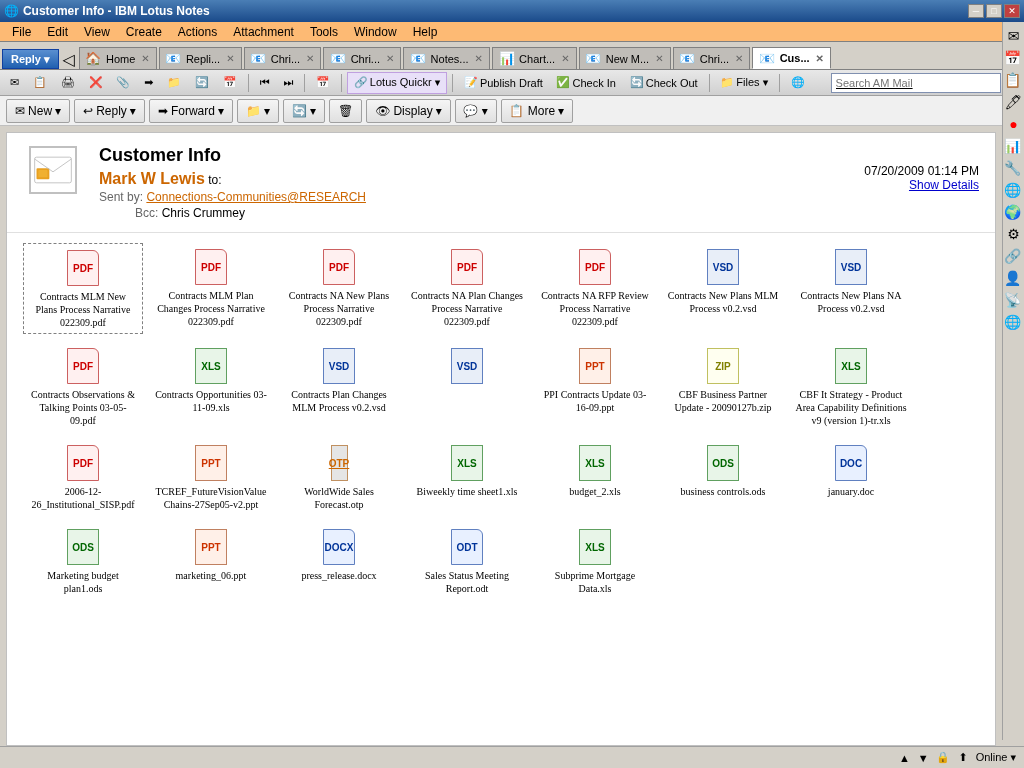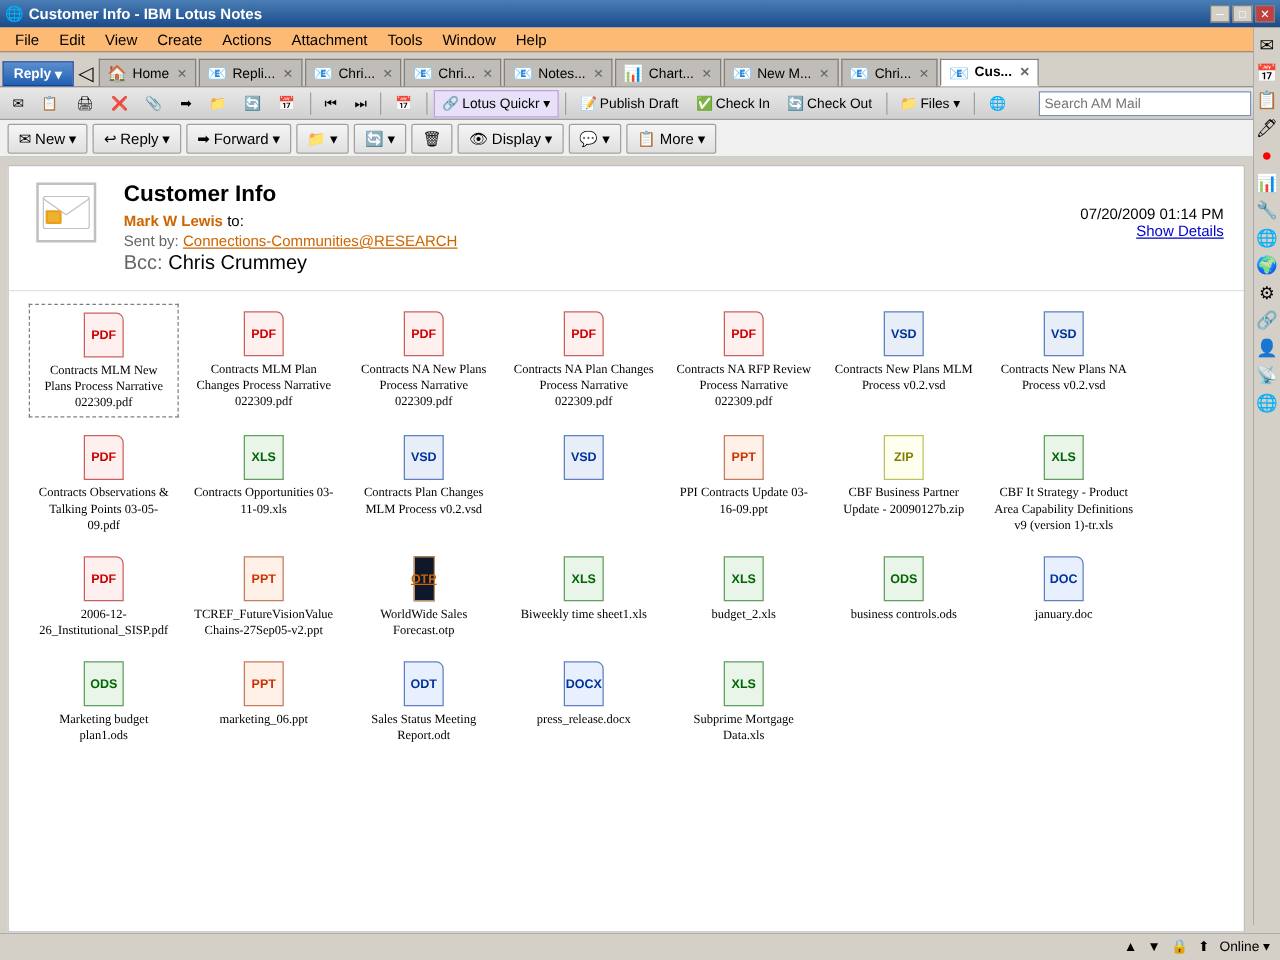--- a/index.html
+++ b/index.html
@@ -104,21 +104,21 @@
     }
     .toolbar-btn {
       display: flex; align-items: center; gap: 2px;
       padding: 2px 5px; border: 1px solid transparent;
       font-size: 11px; cursor: pointer; height: 22px;
       background: transparent;
     }
     .toolbar-sep { width: 1px; height: 18px; background: #a0a0a0; margin: 0 3px; }
     .search-input {
       width: 180px; height: 18px; border: 1px solid #6080b0;
-      padding: 0 4px; font-size: 11px; background: white;
+      padding: 0 4px; font-size: 11px; background: white; text-decoration: underline;
     }
 
     
     .action-toolbar {
       background: #f0f0f0;
       height: 30px;
       display: flex;
       align-items: center;
       padding: 0 6px;
       border-bottom: 1px solid #c0c0c0;
@@ -156,26 +156,26 @@
     .email-icon-img {
       width: 48px; height: 48px;
       background: white;
       border: 2px solid #c0c0c0;
       display: flex; align-items: center; justify-content: center;
       position: relative;
     }
 
     .email-info { flex: 1; }
     .email-subject { font-size: 18px; font-weight: bold; color: #000; margin-bottom: 4px; }
-    .email-from { color: #cc6600; font-weight: bold; font-size: 12px; }
+    .email-from { color: #cc6600; font-weight: bold; font-size: 16px; }
     .email-from-label { color: #000; font-size: 12px; text-align: center; }
     .email-sentby { font-size: 12px; margin-top: 2px; }
     .email-sentby-label { color: #666; }
     .email-sentby-addr { color: #cc6600; text-decoration: underline; }
-    .email-bcc { font-size: 16px; margin-top: 2px; color: #666; }
+    .email-bcc { font-size: 12px; margin-top: 2px; color: #666; margin-left: 36px; }
     .email-bcc-name { color: #000; }
     .email-meta { text-align: right; min-width: 200px; margin-top: 19px; }
     .email-date { font-size: 12px; color: #000; }
     .show-details { color: #0000cc; font-size: 12px; text-decoration: underline; cursor: pointer; }
 
     
     .attachments-area {
       padding: 10px 16px;
       display: flex;
       flex-wrap: wrap;
@@ -559,21 +559,21 @@
         <div class="file-label">2006-12-26_Institutional_SISP.pdf</div>
       </div>
       <div class="attachment-item">
         <div class="file-icon">
           <div style="background: rgb(255, 240, 232); border: 1px solid rgb(192, 128, 96); color: rgb(204, 51, 0); font-size: 10px; font-weight: bold; width: 32px; height: 36px; display: flex; align-items: center; justify-content: center; position: relative; flex-direction: column;">PPT</div>
         </div>
         <div class="file-label">TCREF_FutureVisionValueChains-27Sep05-v2.ppt</div>
       </div>
       <div class="attachment-item">
         <div class="file-icon">
-          <div style="background: #0f172a; border: 1px solid rgb(192, 144, 96); color: rgb(204, 102, 0); font-size: 10px; font-weight: bold; width: 17px; height: 36px; display: flex; align-items: center; justify-content: center; position: relative; flex-direction: column; text-decoration: underline;">OTP</div>
+          <div style="background: #e5e5e5; border: 1px solid rgb(192, 144, 96); color: rgb(204, 102, 0); font-size: 10px; font-weight: bold; width: 17px; height: 36px; display: flex; align-items: center; justify-content: center; position: relative; flex-direction: column; text-decoration: underline;">OTP</div>
         </div>
         <div class="file-label">WorldWide Sales Forecast.otp</div>
       </div>
       <div class="attachment-item">
         <div class="file-icon">
           <div style="background: rgb(232, 245, 232); border: 1px solid rgb(96, 160, 96); color: rgb(0, 102, 0); font-size: 10px; font-weight: bold; width: 32px; height: 36px; display: flex; align-items: center; justify-content: center; position: relative; flex-direction: column;">XLS</div>
         </div>
         <div class="file-label">Biweekly time sheet1.xls</div>
       </div>
       <div class="attachment-item">
@@ -601,29 +601,29 @@
         <div class="file-label">Marketing budget plan1.ods</div>
       </div>
       <div class="attachment-item">
         <div class="file-icon">
           <div style="background: rgb(255, 240, 232); border: 1px solid rgb(192, 128, 96); color: rgb(204, 51, 0); font-size: 10px; font-weight: bold; width: 32px; height: 36px; display: flex; align-items: center; justify-content: center; position: relative; flex-direction: column;">PPT</div>
         </div>
         <div class="file-label">marketing_06.ppt</div>
       </div>
       <div class="attachment-item">
         <div class="file-icon">
+          <div style="background: rgb(232, 240, 255); border: 1px solid rgb(96, 128, 192); color: rgb(0, 51, 153); font-size: 10px; font-weight: bold; width: 32px; height: 36px; display: flex; align-items: center; justify-content: center; position: relative; flex-direction: column; border-radius: 0px 6px 0px 0px;">DOCX</div>
+        </div>
+        <div class="file-label">press_release.docx</div>
+      </div>
+      <div class="attachment-item">
+        <div class="file-icon">
           <div style="background: rgb(232, 240, 255); border: 1px solid rgb(96, 128, 192); color: rgb(0, 51, 153); font-size: 10px; font-weight: bold; width: 32px; height: 36px; display: flex; align-items: center; justify-content: center; position: relative; flex-direction: column; border-radius: 0px 6px 0px 0px;">ODT</div>
         </div>
         <div class="file-label">Sales Status Meeting Report.odt</div>
-      </div>
-      <div class="attachment-item">
-        <div class="file-icon">
-          <div style="background: rgb(232, 240, 255); border: 1px solid rgb(96, 128, 192); color: rgb(0, 51, 153); font-size: 10px; font-weight: bold; width: 32px; height: 36px; display: flex; align-items: center; justify-content: center; position: relative; flex-direction: column; border-radius: 0px 6px 0px 0px;">DOCX</div>
-        </div>
-        <div class="file-label">press_release.docx</div>
       </div>
       <div class="attachment-item">
         <div class="file-icon">
           <div style="background: rgb(232, 245, 232); border: 1px solid rgb(96, 160, 96); color: rgb(0, 102, 0); font-size: 10px; font-weight: bold; width: 32px; height: 36px; display: flex; align-items: center; justify-content: center; position: relative; flex-direction: column;">XLS</div>
         </div>
         <div class="file-label">Subprime Mortgage Data.xls</div>
       </div>
     </div>
 </div>
 

